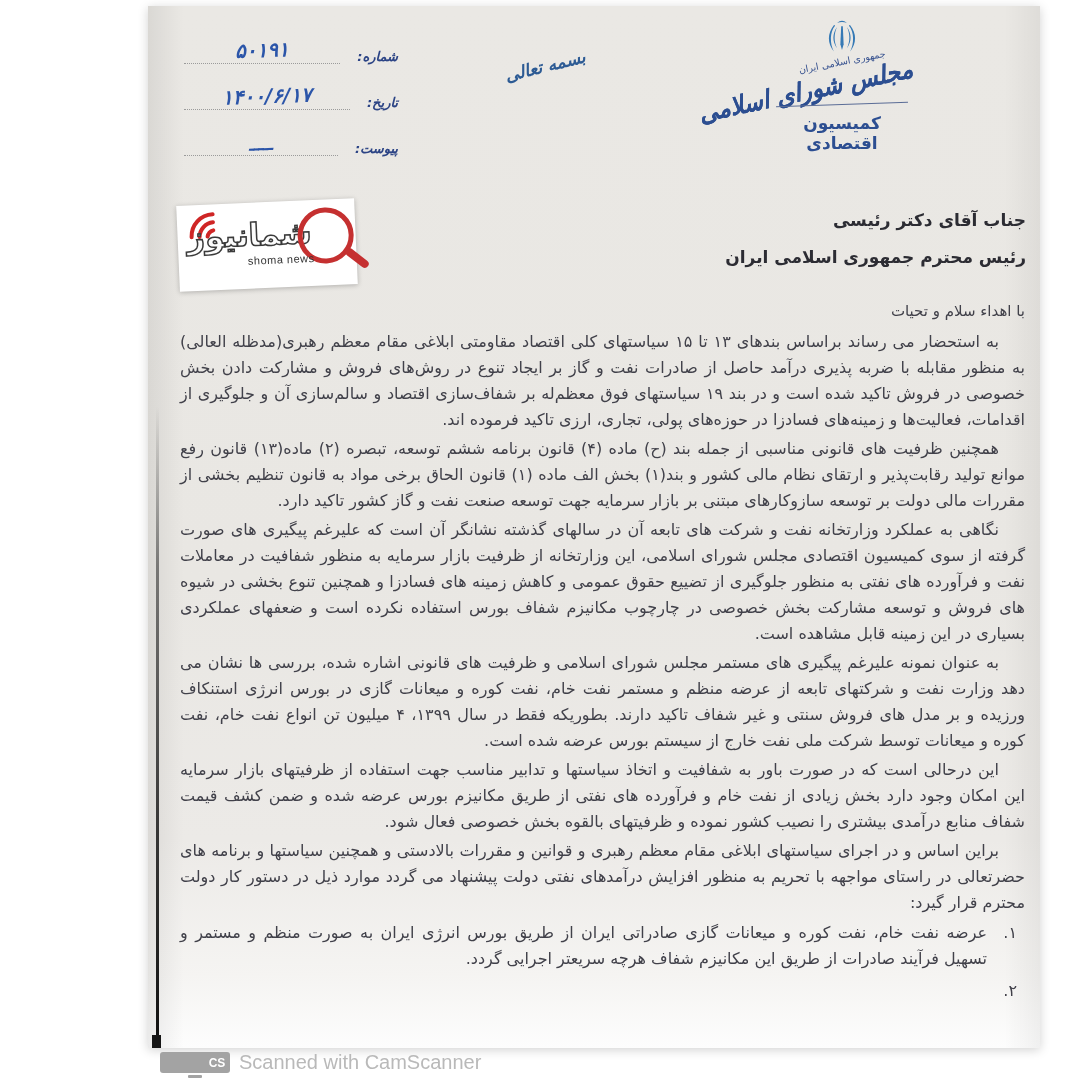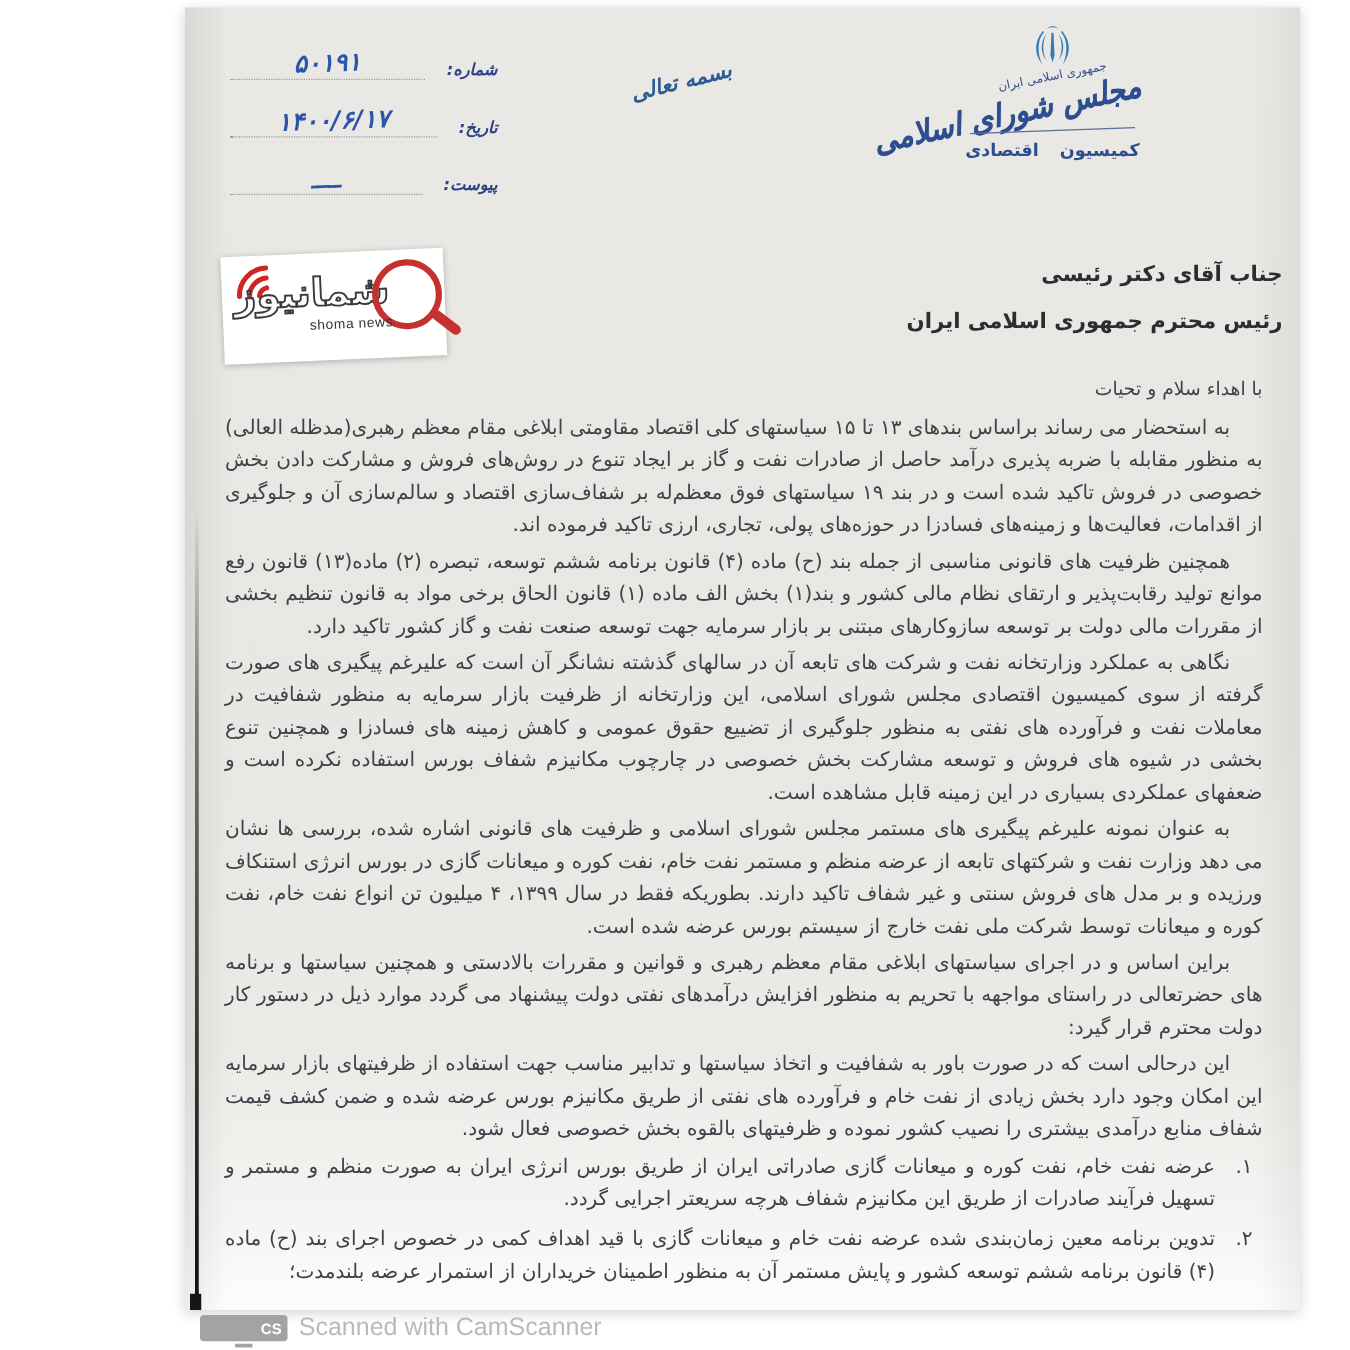--- a/index.html
+++ b/index.html
@@ -29,41 +29,41 @@
   .bismillah{position:absolute;left:356px;top:50px;color:#2d5b94;font-size:17px;font-weight:bold;
              font-style:italic;transform:rotate(-14deg);}
 
   
   .letterhead{position:absolute;left:616px;top:12px;width:156px;text-align:center;direction:rtl;}
   .emblem{display:block;margin:0 auto 2px;}
   .republic{color:#35508e;font-size:9.5px;letter-spacing:1px;transform:rotate(-11deg);margin:0 0 2px;}
   .majles{color:#2c4e91;font-size:25px;font-weight:bold;font-style:italic;white-space:nowrap;
           transform:rotate(-12deg) scaleX(.92);margin:2px 0 6px;text-shadow:0 0 .6px #2c4e91;}
   .lh-divider{width:132px;height:1px;background:#5a6c96;margin:0 auto 8px;transform:rotate(-2deg);}
-  .commission{color:#2c4e91;font-size:14px;font-weight:600;word-spacing:12px;}
+  .commission{color:#2c4e91;font-size:17px;font-weight:600;word-spacing:12px;}
 
   
   .watermark{position:absolute;left:30px;top:196px;width:178px;height:86px;background:#fff;
              transform:rotate(-2.5deg);box-shadow:0 1px 5px rgba(0,0,0,.25);}
   .signal{position:absolute;left:6px;top:2px;}
   .wm-fa{position:absolute;right:44px;top:14px;font-size:31px;font-weight:900;direction:rtl;
          color:#fcfcfc;-webkit-text-stroke:1.5px #3a3a3a;text-shadow:0 0 1px #666;}
   .magnifier{position:absolute;right:2px;top:8px;width:46px;height:46px;border:5px solid #c53030;
              border-radius:50%;}
   .mag-handle{position:absolute;right:-14px;top:56px;width:27px;height:8px;background:#c53030;
               border-radius:4px;transform:rotate(40deg);}
   .wm-en{position:absolute;right:42px;top:52px;font-size:11px;color:#333;
          font-family:"Liberation Sans",sans-serif;letter-spacing:.5px;}
 
   
   .recipient{position:absolute;right:14px;top:196px;direction:rtl;text-align:right;
              font-weight:bold;font-size:17px;color:#2c2c33;line-height:37px;}
 
   
-  .body-col{position:absolute;top:292px;right:30px;left:32px;direction:rtl;color:#41414a;
+  .body-col{position:absolute;top:292px;right:15px;left:32px;direction:rtl;color:#41414a;
             font-size:16px;line-height:26px;}
   .greeting{text-align:right;margin-bottom:5px;font-size:15px;}
   .body-col p{margin:0 0 3px;text-indent:26px;text-align:justify;text-align-last:right;}
   .list{margin-top:4px;}
   .li{position:relative;padding-right:38px;margin-bottom:6px;text-align:justify;text-align-last:right;}
   .li .num{position:absolute;right:8px;top:0;}
 
   
   .footer{position:absolute;left:160px;top:1051px;display:flex;align-items:center;gap:9px;}
   .cs-badge{position:relative;width:26px;height:21px;background:#a3a3a3;color:#fff;border-radius:3px;
@@ -140,30 +140,29 @@
       <div>جناب آقای دکتر رئیسی</div>
       <div>رئیس محترم جمهوری اسلامی ایران</div>
     </div>
 
     <div class="body-col">
       <div class="greeting">با اهداء سلام و تحیات</div>
       <p>به استحضار می رساند براساس بندهای ۱۳ تا ۱۵ سیاستهای کلی اقتصاد مقاومتی ابلاغی مقام معظم رهبری(مدظله العالی) به منظور مقابله با ضربه پذیری درآمد حاصل از صادرات نفت و گاز بر ایجاد تنوع در روش‌های فروش و مشارکت دادن بخش خصوصی در فروش تاکید شده است و در بند ۱۹ سیاستهای فوق معظم‌له بر شفاف‌سازی اقتصاد و سالم‌سازی آن و جلوگیری از اقدامات، فعالیت‌ها و زمینه‌های فسادزا در حوزه‌های پولی، تجاری، ارزی تاکید فرموده اند.</p>
       <p>همچنین ظرفیت های قانونی مناسبی از جمله بند (ح) ماده (۴) قانون برنامه ششم توسعه، تبصره (۲) ماده(۱۳) قانون رفع موانع تولید رقابت‌پذیر و ارتقای نظام مالی کشور و بند(۱) بخش الف ماده (۱) قانون الحاق برخی مواد به قانون تنظیم بخشی از مقررات مالی دولت بر توسعه سازوکارهای مبتنی بر بازار سرمایه جهت توسعه صنعت نفت و گاز کشور تاکید دارد.</p>
       <p>نگاهی به عملکرد وزارتخانه نفت و شرکت های تابعه آن در سالهای گذشته نشانگر آن است که علیرغم پیگیری های صورت گرفته از سوی کمیسیون اقتصادی مجلس شورای اسلامی، این وزارتخانه از ظرفیت بازار سرمایه به منظور شفافیت در معاملات نفت و فرآورده های نفتی به منظور جلوگیری از تضییع حقوق عمومی و کاهش زمینه های فسادزا و همچنین تنوع بخشی در شیوه های فروش و توسعه مشارکت بخش خصوصی در چارچوب مکانیزم شفاف بورس استفاده نکرده است و ضعفهای عملکردی بسیاری در این زمینه قابل مشاهده است.</p>
       <p>به عنوان نمونه علیرغم پیگیری های مستمر مجلس شورای اسلامی و ظرفیت های قانونی اشاره شده، بررسی ها نشان می دهد وزارت نفت و شرکتهای تابعه از عرضه منظم و مستمر نفت خام، نفت کوره و میعانات گازی در بورس انرژی استنکاف ورزیده و بر مدل های فروش سنتی و غیر شفاف تاکید دارند. بطوریکه فقط در سال ۱۳۹۹، ۴ میلیون تن انواع نفت خام، نفت کوره و میعانات توسط شرکت ملی نفت خارج از سیستم بورس عرضه شده است.</p>
+      <p>این درحالی است که در صورت باور به شفافیت و اتخاذ سیاستها و تدابیر مناسب جهت استفاده از ظرفیتهای بازار سرمایه این امکان وجود دارد بخش زیادی از نفت خام و فرآورده های نفتی از طریق مکانیزم بورس عرضه شده و ضمن کشف قیمت شفاف منابع درآمدی بیشتری را نصیب کشور نموده و ظرفیتهای بالقوه بخش خصوصی فعال شود.</p>
       <p>براین اساس و در اجرای سیاستهای ابلاغی مقام معظم رهبری و قوانین و مقررات بالادستی و همچنین سیاستها و برنامه های حضرتعالی در راستای مواجهه با تحریم به منظور افزایش درآمدهای نفتی دولت پیشنهاد می گردد موارد ذیل در دستور کار دولت محترم قرار گیرد:</p>
-      <p>این درحالی است که در صورت باور به شفافیت و اتخاذ سیاستها و تدابیر مناسب جهت استفاده از ظرفیتهای بازار سرمایه این امکان وجود دارد بخش زیادی از نفت خام و فرآورده های نفتی از طریق مکانیزم بورس عرضه شده و ضمن کشف قیمت شفاف منابع درآمدی بیشتری را نصیب کشور نموده و ظرفیتهای بالقوه بخش خصوصی فعال شود.</p>
       <div class="list">
         <div class="li">
           <span class="num">۱.</span>
           <span class="li-text">عرضه نفت خام، نفت کوره و میعانات گازی صادراتی ایران از طریق بورس انرژی ایران به صورت منظم و مستمر و تسهیل فرآیند صادرات از طریق این مکانیزم شفاف هرچه سریعتر اجرایی گردد.</span>
         </div>
         <div class="li">
           <span class="num">۲.</span>
-          <span class="li-text">تدوین برنامه معین زمان‌بندی شده عرضه نفت خام و میعانات گازی با قید اهداف کمی در خصوص اجرای بند (ح) ماده (۴) قانون برنامه ششم توسعه کشور و پایش مستمر آن به منظور اطمینان خریداران از استمرار عرضه بلندمدت؛</span>
         </div>
       </div>
     </div>
   </div>
 
   <div class="footer">
     <span class="cs-badge">CS</span>
     <span class="cs-text">Scanned with CamScanner</span>
   </div>
 </div>

